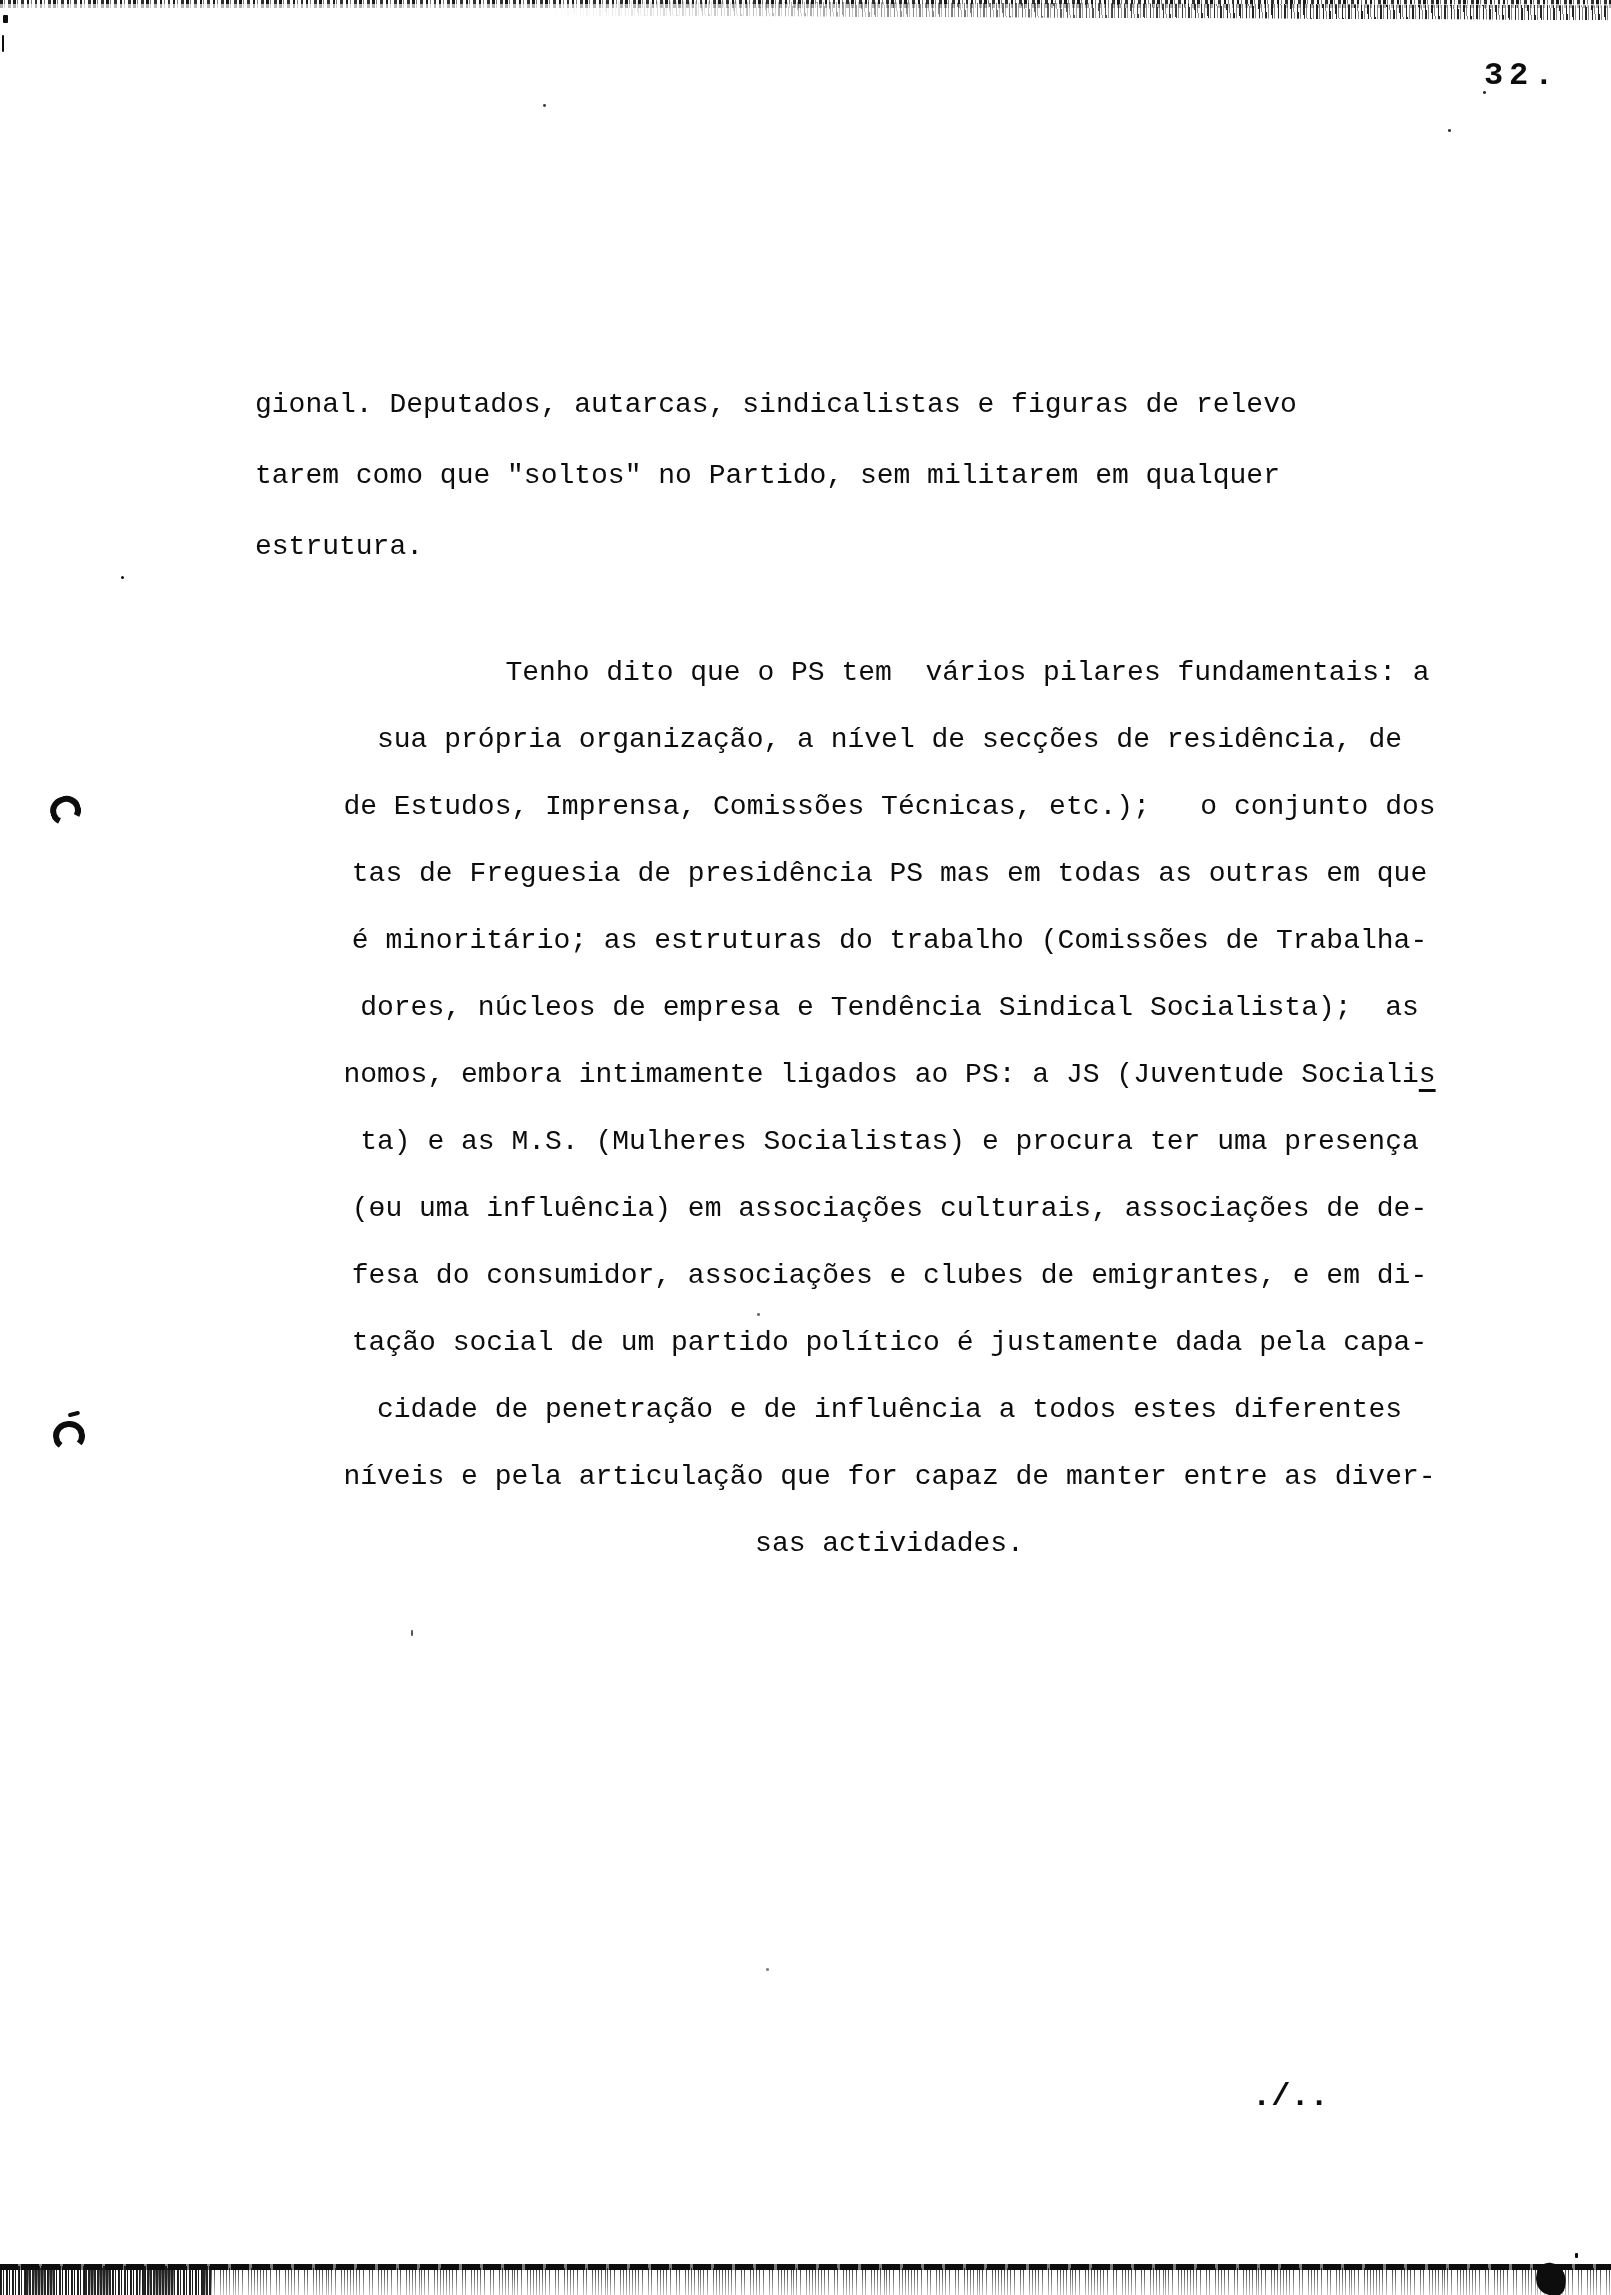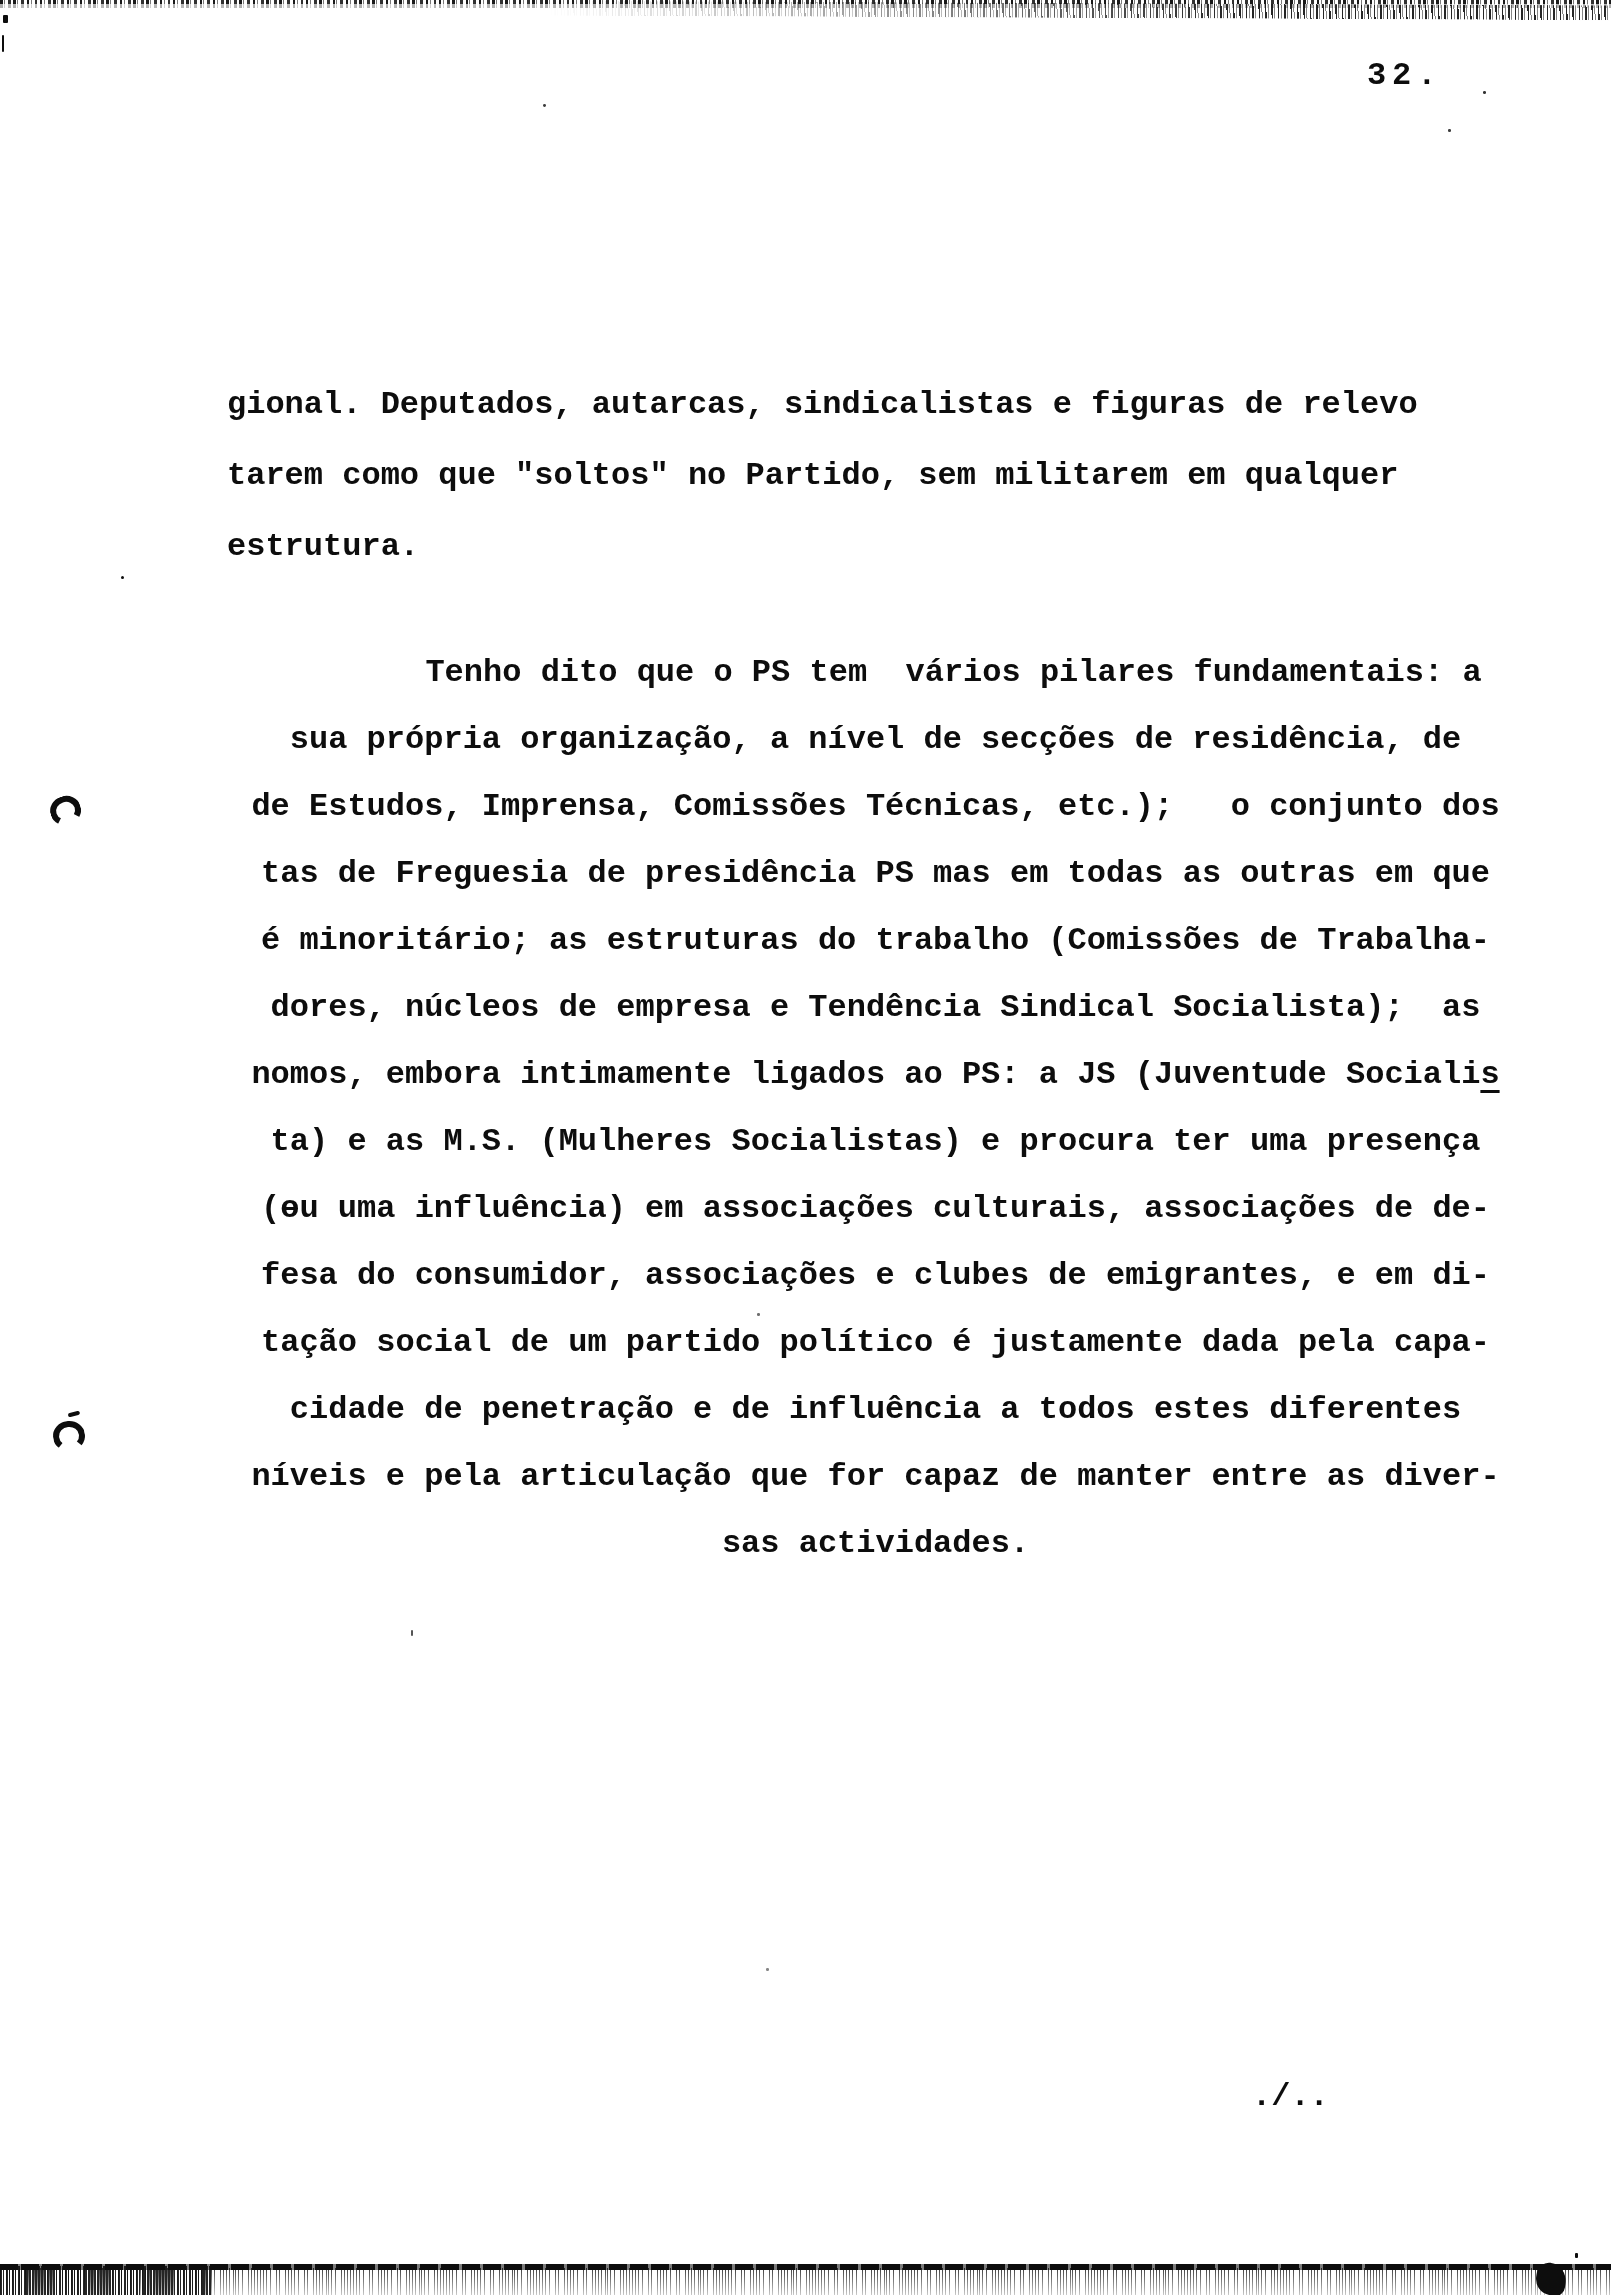--- a/index.html
+++ b/index.html
@@ -11,29 +11,30 @@
     position: absolute; inset: 0;
     width: 1612px; height: 2295px;
     background: var(--paper);
     overflow: hidden;
     font-family: "Liberation Mono", "DejaVu Sans Mono", monospace;
     color: var(--ink);
   }
 
   
   .page-number {
-    position: absolute; left: 1367px; top: 57px;
+    position: absolute; left: 1484px; top: 57px;
     font-size: 32px; font-weight: 700; letter-spacing: 5.9px;
     white-space: pre;
   }
   .body-text { position: absolute; left: 227px; top: 369px; width: 1297px; }
   .line {
     white-space: pre;
-    font-size: 32px; font-weight: 700;
+    font-size: 28px; font-weight: 400;
     letter-spacing: 0;
+    margin-left: 28px;
   }
   .paragraph-0 .line { height: 71px; line-height: 71px; }
   .paragraph-1 .line { height: 67px; line-height: 67px; }
   .paragraph + .paragraph { margin-top: 57px; text-align: center; }
   .line.indent { text-indent: 156px; }
   .line .u { text-decoration: underline; text-decoration-thickness: 2.9px; text-underline-offset: 6.9px; }
 
   .continuation {
     position: absolute; left: 1252px; top: 2078px;
     font-size: 32px; font-weight: 700; white-space: pre;

